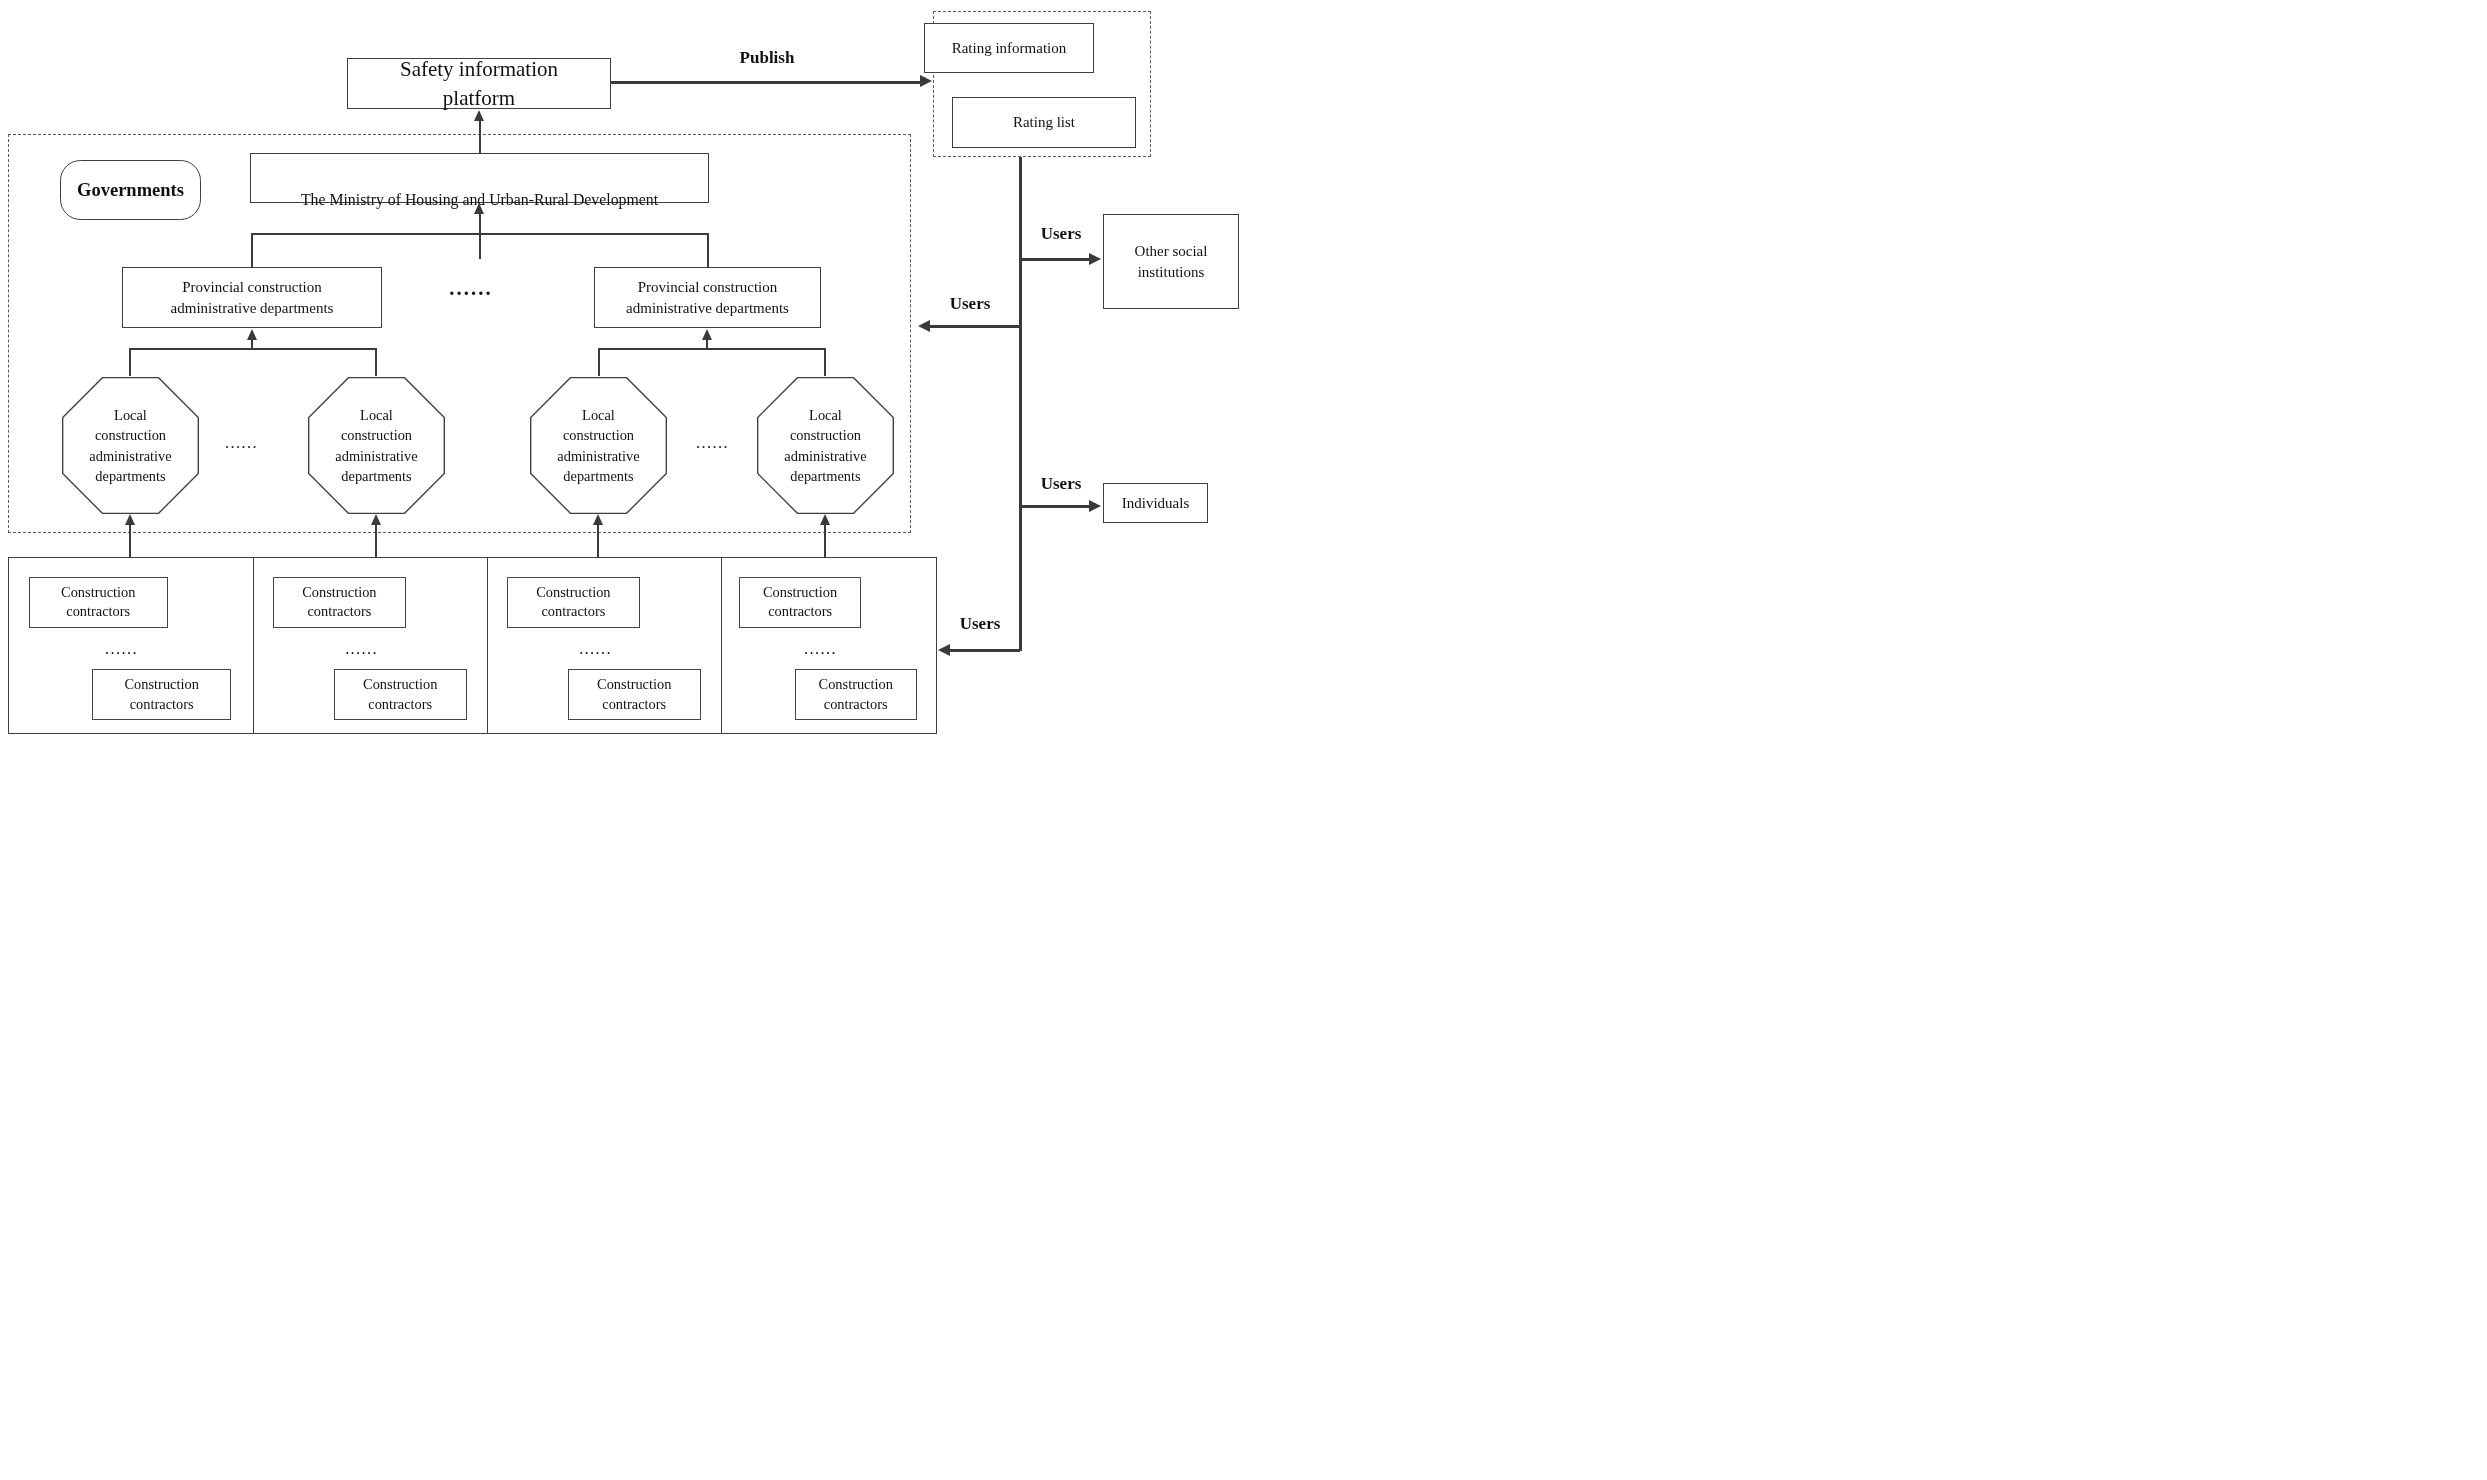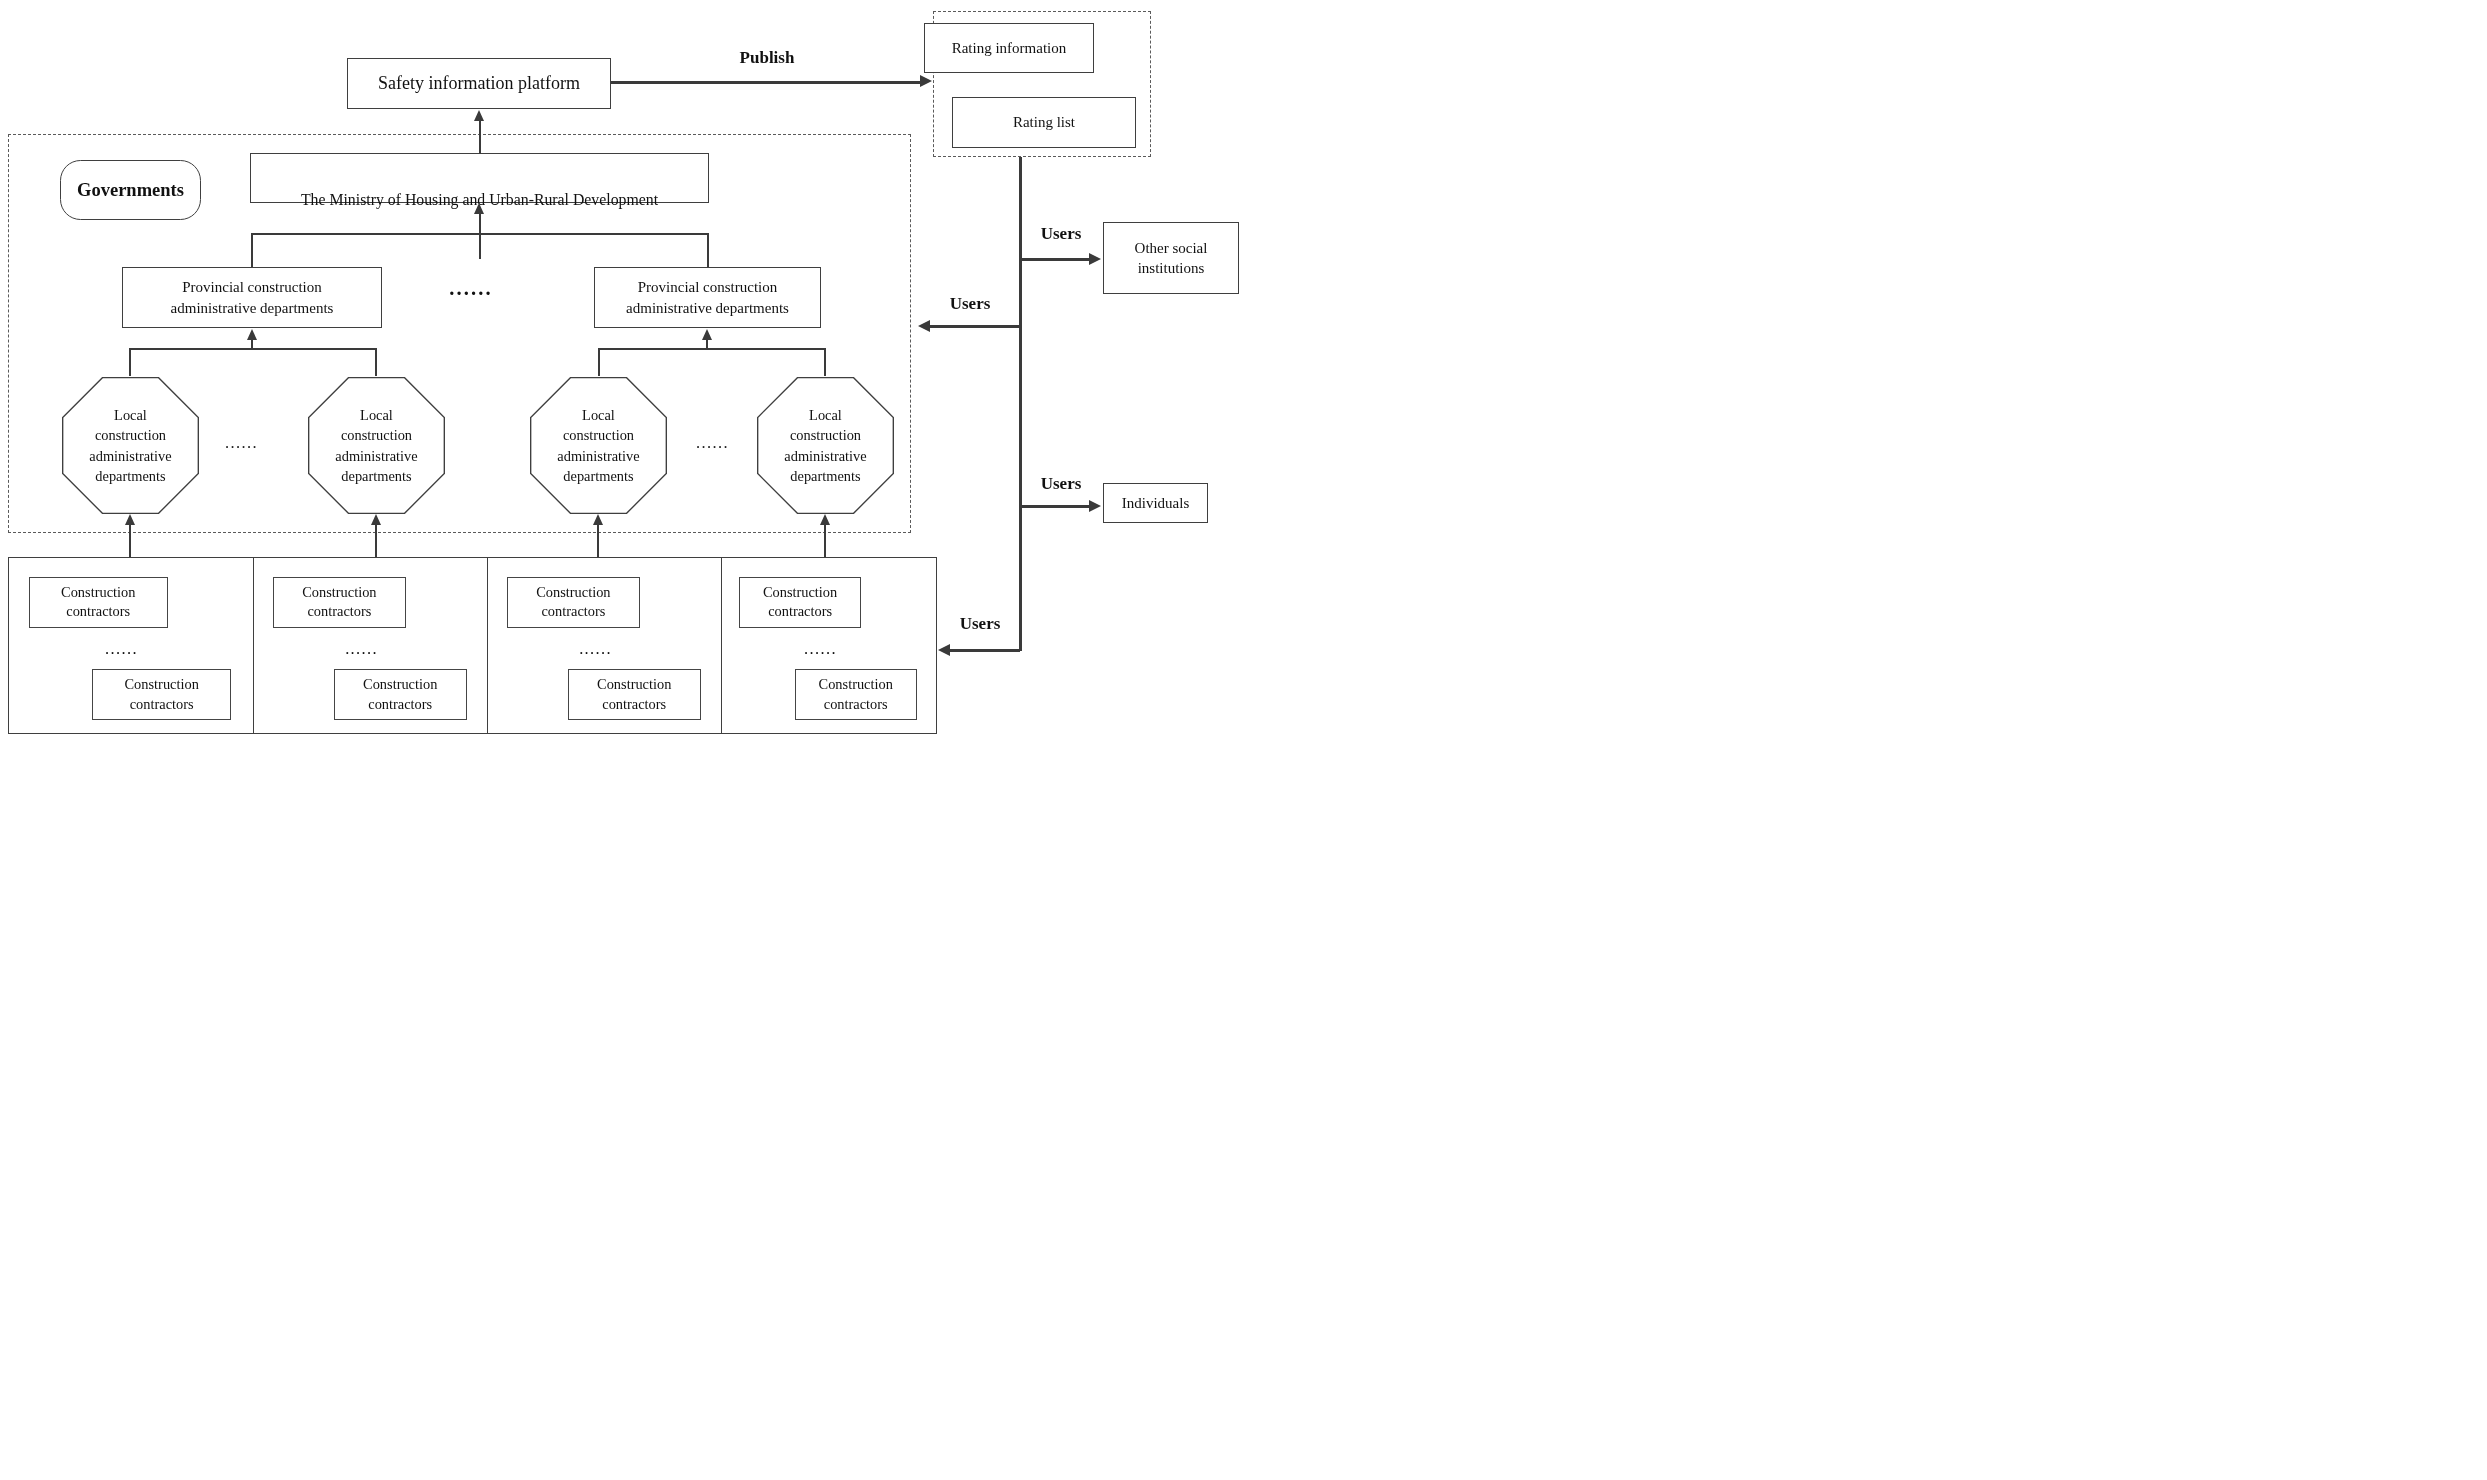--- a/index.html
+++ b/index.html
@@ -49,21 +49,21 @@
   .group{position:absolute;border:1.4px solid #3f3f3f;background:#fff;box-sizing:border-box;}
   .cc-top{position:absolute;left:8%;top:18.5px;width:57%;height:51px;border:1.4px solid #454545;background:#fff;display:flex;align-items:center;justify-content:center;text-align:center;font-size:14.4px;line-height:1.35;box-sizing:border-box;}
   .cc-dots{position:absolute;left:21%;top:81px;width:50%;text-align:center;font-size:16.4px;letter-spacing:1.4px;}
   .cc-bot{position:absolute;left:34%;top:111px;width:57%;height:51px;border:1.4px solid #454545;background:#fff;display:flex;align-items:center;justify-content:center;text-align:center;font-size:14.4px;line-height:1.35;box-sizing:border-box;}
 </style>
 </head>
 <body>
 
 <div class="canvas">
 
-  <div class="box" style="left:347px;top:58px;width:264px;height:51px;font-size:18px;">
+  <div class="box" style="left:347px;top:58px;width:264px;height:51px;font-size:21px;">
     <span class="inner-txt">Safety information platform</span>
   </div>
 
   <div class="blabel" style="left:726px;top:48px;width:82px;">Publish</div>
   <div class="ln" style="left:611px;top:81px;width:310px;height:2.7px;"></div>
   <div class="ah-right" style="left:920px;top:75px;"></div>
 
   <div class="dashed" style="left:933px;top:11px;width:218px;height:146px;"></div>
   <div class="box" style="left:924px;top:23px;width:170px;height:50px;">
     <span class="inner-txt">Rating information</span>
@@ -183,21 +183,21 @@
     <div class="cc-bot">
       <span>Construction contractors</span>
     </div>
   </div>
 
   <div class="ln" style="left:1019px;top:157px;width:2.7px;height:494px;"></div>
 
   <div class="blabel" style="left:1027px;top:224px;width:68px;">Users</div>
   <div class="ln" style="left:1022px;top:258px;width:67px;height:2.7px;"></div>
   <div class="ah-right" style="left:1089px;top:253px;"></div>
-  <div class="box" style="left:1103px;top:222px;width:136px;height:72px;">
+  <div class="box" style="left:1103px;top:214px;width:136px;height:95px;">
     <span class="inner-txt">Other social institutions</span>
   </div>
 
   <div class="blabel" style="left:936px;top:294px;width:68px;">Users</div>
   <div class="ah-left" style="left:918px;top:320px;"></div>
   <div class="ln" style="left:930px;top:325px;width:89px;height:2.7px;"></div>
 
   <div class="blabel" style="left:1027px;top:474px;width:68px;">Users</div>
   <div class="ln" style="left:1022px;top:505px;width:67px;height:2.7px;"></div>
   <div class="ah-right" style="left:1089px;top:500px;"></div>

